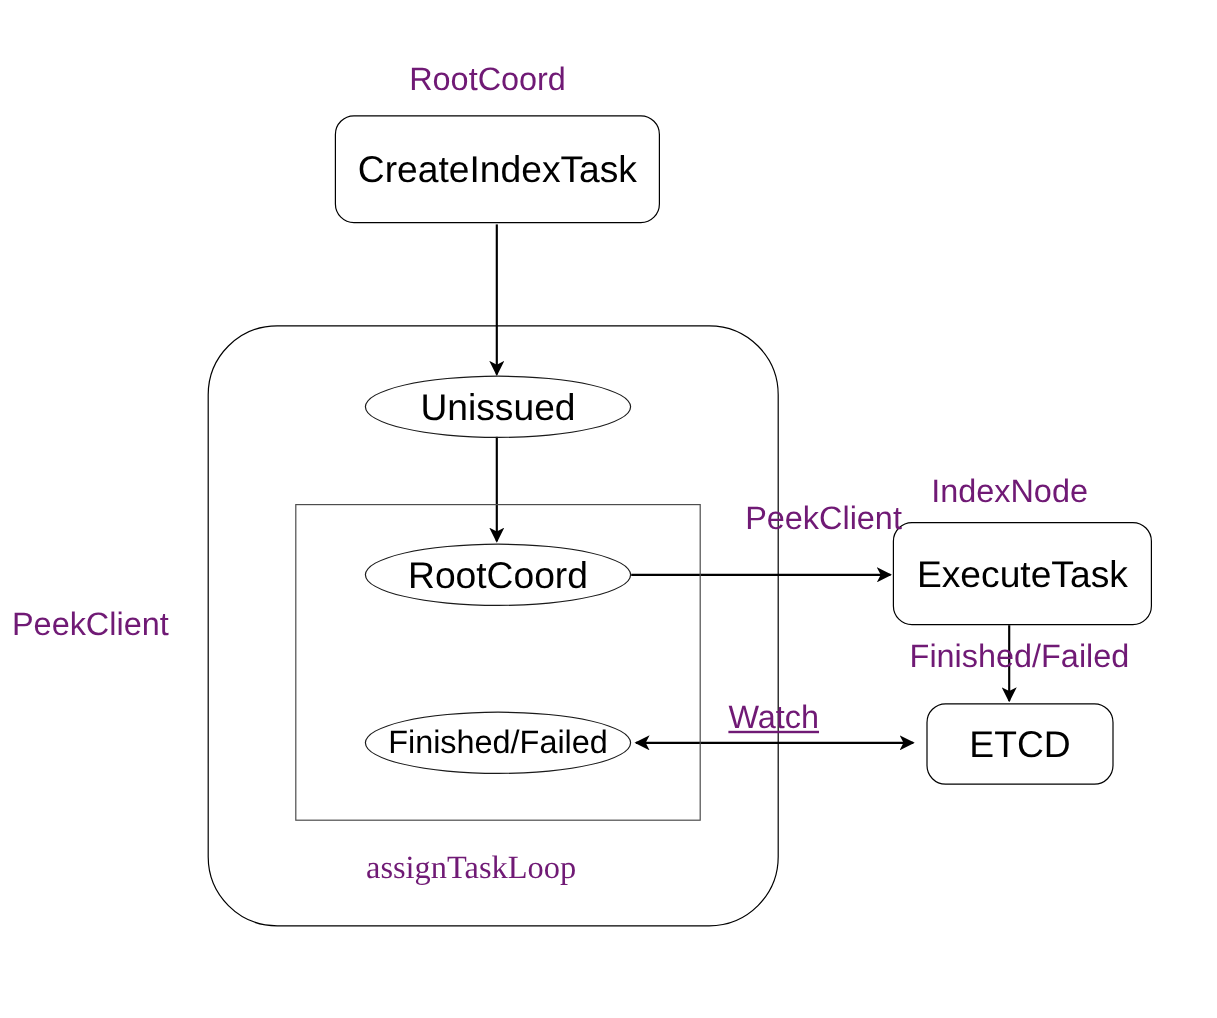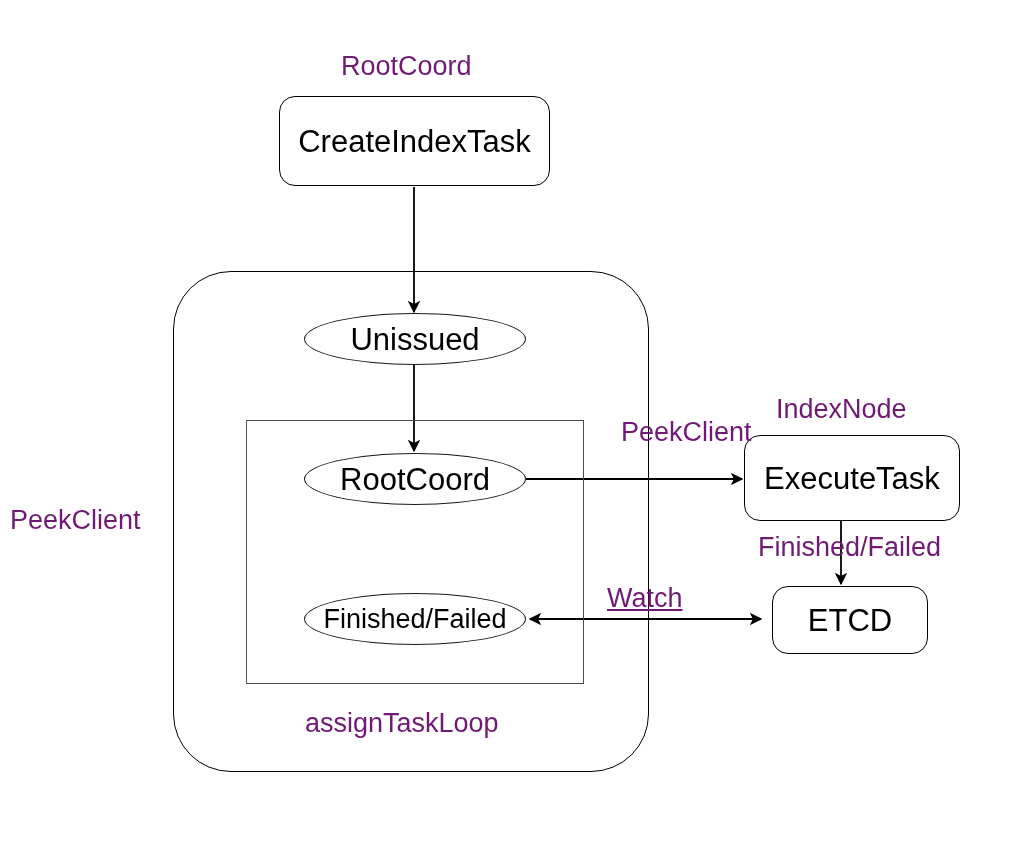--- a/index.html
+++ b/index.html
@@ -96,21 +96,21 @@
   <div class="shape rrect" style="left:279px; top:96px; width:271px; height:90px;">
     <span class="node-label">CreateIndexTask</span>
   </div>
 
   <div class="shape bigcontainer" style="left:173px; top:271px; width:476px; height:501px;"></div>
 
   <div class="free-label" style="left:10px; top:507px;">PeekClient</div>
 
   <div class="shape plainrect" style="left:246px; top:420px; width:338px; height:264px;"></div>
 
-  <div class="free-label" style="left:305px; top:710px;">assignTaskLoop</div>
+  <div class="free-label" style="left:305px; top:710px;font-family:Liberation Serif, serif;">assignTaskLoop</div>
 
   <div class="shape ellipse" style="left:304px; top:313px; width:222px; height:52px;justify-content:center;">
     <span class="node-label">Unissued</span>
   </div>
 
   <div class="shape ellipse" style="left:304px; top:453px; width:222px; height:52px;">
     <span class="node-label">RootCoord</span>
   </div>
 
   <div class="shape ellipse" style="left:304px; top:593px; width:222px; height:52px; overflow:visible;">

